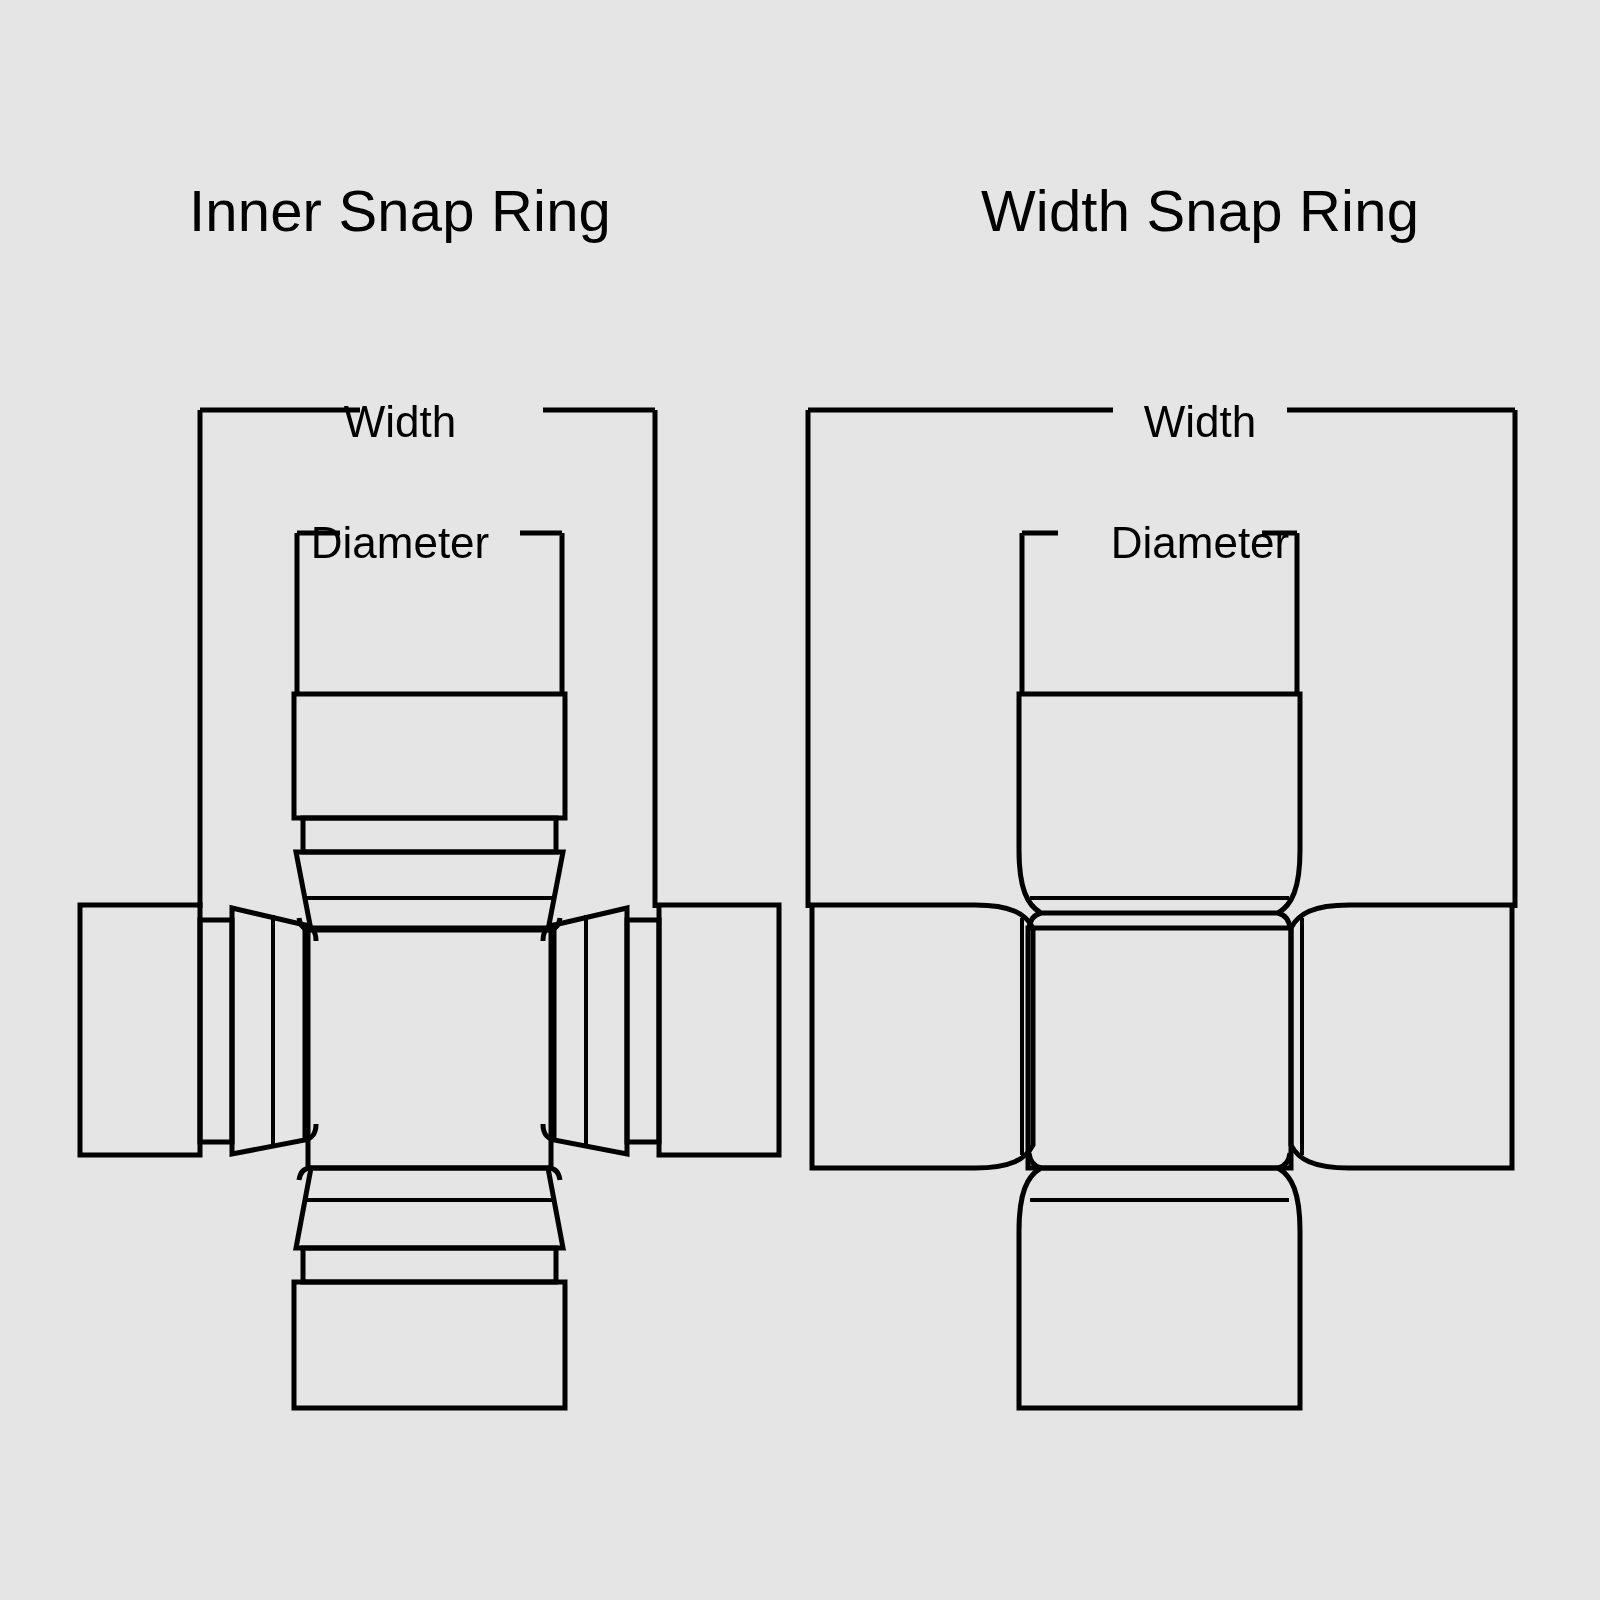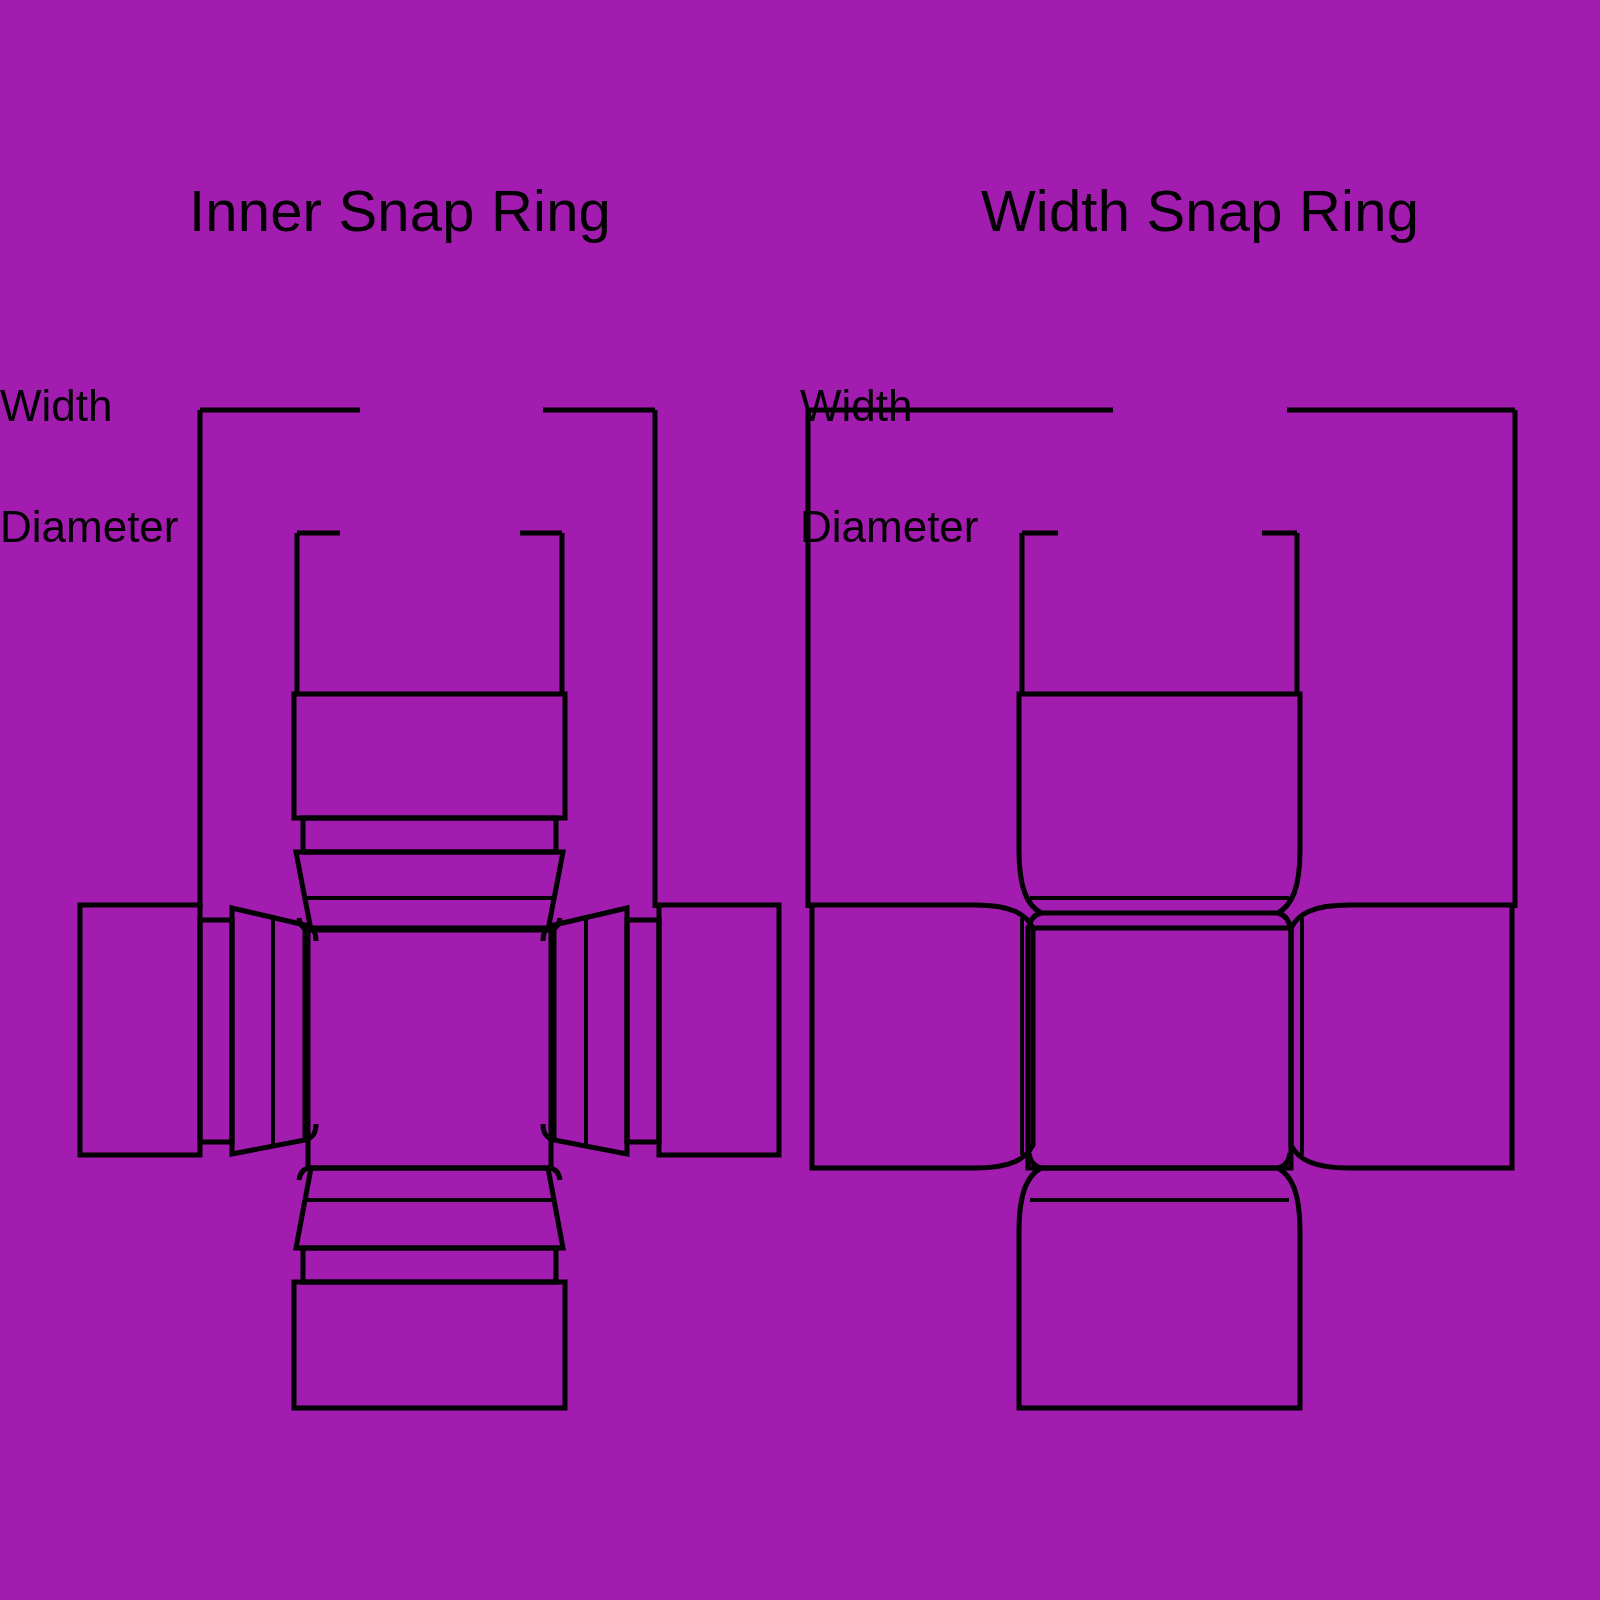--- a/index.html
+++ b/index.html
@@ -11,21 +11,21 @@
     width: 1600px;
     height: 1600px;
     font-family: "Liberation Sans", sans-serif;
     color: #000000;
     overflow: hidden;
   }
   #stage {
     position: relative;
     width: 1600px;
     height: 1600px;
-    background: #a21caf;
+    background: #e5e5e5;
   }
   .panel {
     position: absolute;
     top: 0;
     width: 800px;
     height: 1600px;
   }
   .panel-left  { left: 0; }
   .panel-right { left: 800px; }
 
@@ -42,21 +42,23 @@
     white-space: nowrap;
     font-family: "Liberation Sans", sans-serif;
   }
 
   .dim-label {
     position: absolute;
     font-size: 44px;
     line-height: 1.0;
     font-weight: 400;
     white-space: nowrap;
+    text-align: center;
     font-family: "Liberation Sans", sans-serif;
+    margin-top: 16px;
   }
   .label-width-left   { top: 384px; left: 0;   width: 800px; }
   .label-width-right  { top: 384px; left: 0;   width: 800px; }
   .label-diam-left    { top: 505px; left: 0;   width: 800px; }
   .label-diam-right   { top: 505px; left: 0;   width: 800px; }
 
   svg.draw {
     position: absolute;
     top: 0;
     left: 0;

